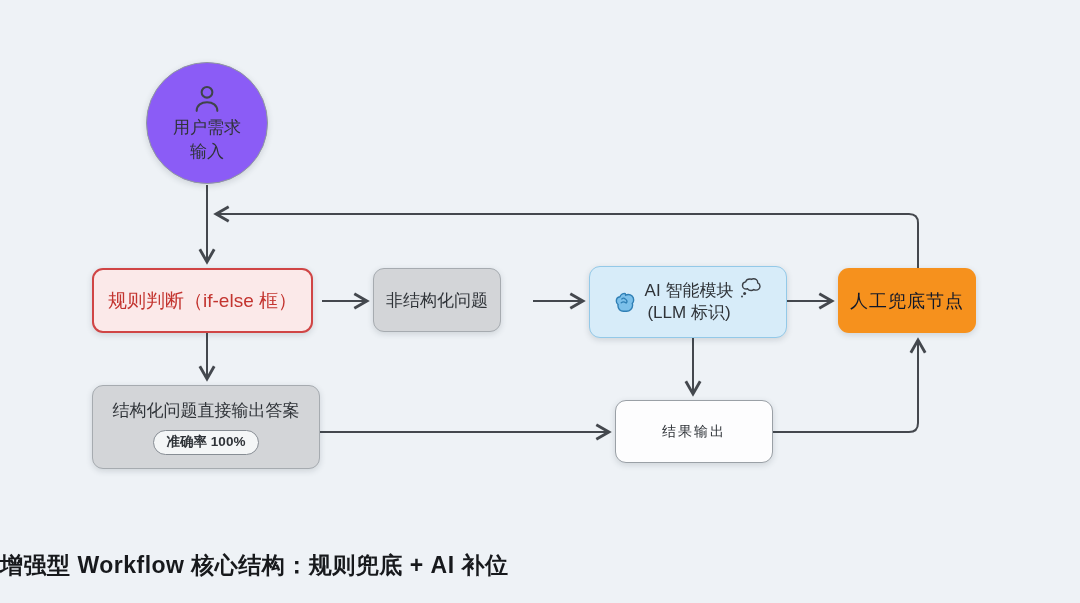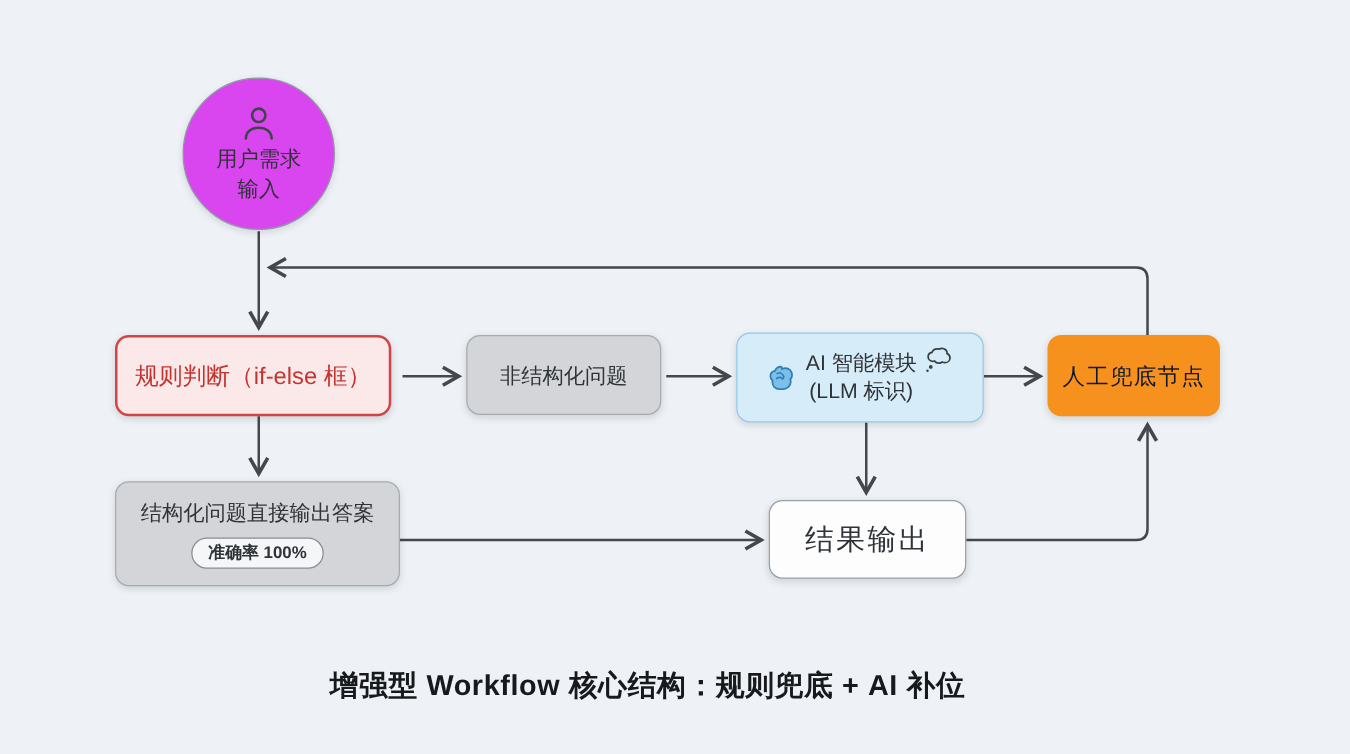--- a/index.html
+++ b/index.html
@@ -11,30 +11,30 @@
   }
   svg.connectors{position:absolute;left:0;top:0;width:1080px;height:603px;}
   svg.connectors path{stroke:var(--line,#44484e);stroke-width:2;fill:none;}
   .node{
     position:absolute;display:flex;align-items:center;justify-content:center;
     box-sizing:border-box;border-radius:11px;text-align:center;
     box-shadow:0 2px 6px rgba(40,50,60,.16);
   }
   .node-user{
     left:146px;top:62px;width:122px;height:122px;border-radius:50%;
-    background:#d946ef;border:1.5px solid #9097a0;flex-direction:column;
+    background:#8b5cf6;border:1.5px solid #9097a0;flex-direction:column;
     font-size:17px;line-height:1.3;gap:1px;
   }
   .node-rule{
     left:92px;top:268px;width:221px;height:65px;
     background:var(--rule-bg,#fbe9e9);border:2px solid var(--rule-border,#d04545);
     color:var(--rule-text,#c3342f);font-size:19px;font-weight:500;
   }
   .node-unstructured{
-    left:373px;top:268px;width:156px;height:64px;
+    left:373px;top:268px;width:128px;height:64px;
     background:var(--gray-bg,#d3d5d8);border:1.5px solid var(--gray-border,#a6abb0);
     font-size:17px;
   }
   .node-ai{
     left:589px;top:266px;width:198px;height:72px;
     background:var(--blue-bg,#d7ecf9);border:1.5px solid var(--blue-border,#93c9e8);
     font-size:17px;gap:6px;padding:0 16px;
   }
   .node-ai .ai-text{display:flex;flex-direction:column;line-height:1.3;}
   .node-fallback{
@@ -46,24 +46,24 @@
     left:92px;top:385px;width:228px;height:84px;flex-direction:column;gap:8px;
     background:var(--gray-bg,#d3d5d8);border:1.5px solid var(--gray-border,#a6abb0);
     font-size:17px;
   }
   .badge{
     font-size:13.5px;background:#f4f6f7;border:1.5px solid #878d94;
     border-radius:999px;padding:2px 13px;line-height:1.4;color:#2f3338;font-weight:bold;
   }
   .node-result{
     left:615px;top:400px;width:158px;height:63px;
-    background:#fdfdfe;border:1.5px solid #9aa0a6;font-size:23px;letter-spacing:2px;font-family:Liberation Serif, serif;
+    background:#fdfdfe;border:1.5px solid #9aa0a6;font-size:14px;letter-spacing:2px;font-family:Liberation Serif, serif;
   }
   .caption{
-    position:absolute;left:0;top:533px;width:1036px;text-align:center;
+    position:absolute;left:0;top:550px;width:1036px;
     font-size:23px;font-weight:700;color:#17191c;letter-spacing:.5px;
   }
   .icon{display:block;flex:0 0 auto;}
   .bubble-icon{align-self:flex-start;margin-top:9px;}
 </style>
 </head>
 <body>
 
 <div class="canvas">
 

